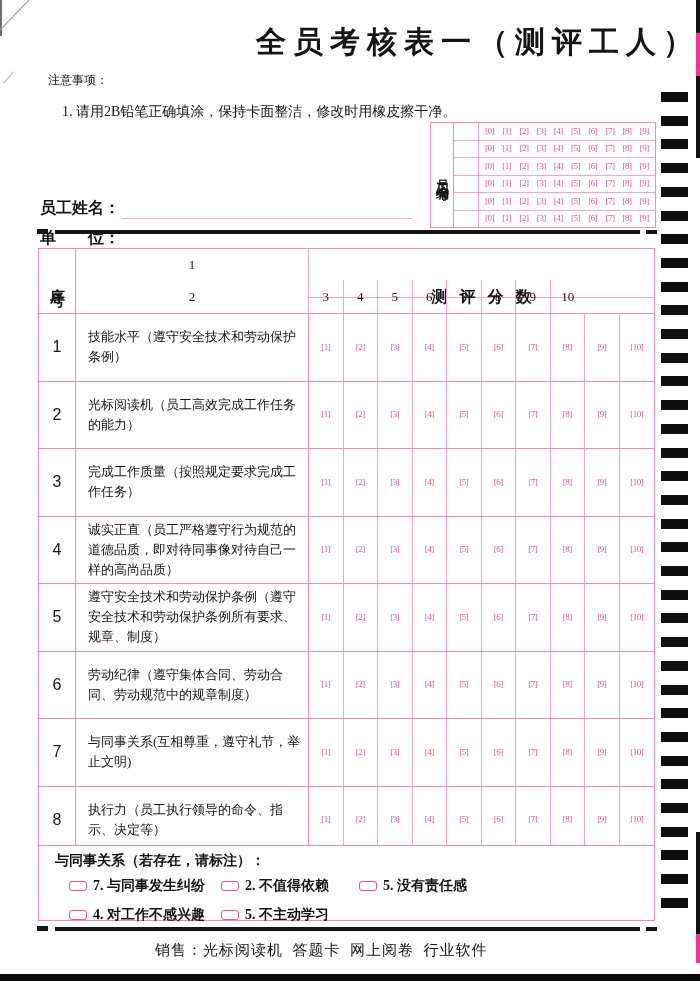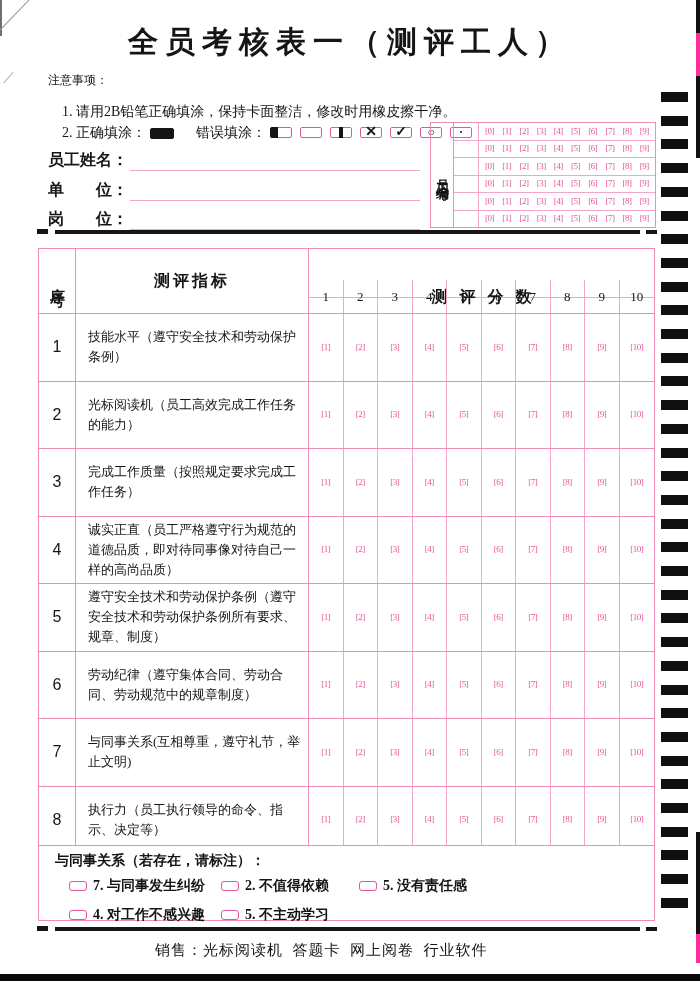--- a/index.html
+++ b/index.html
@@ -12,40 +12,40 @@
   html,body{margin:0;padding:0;background:#ffffff;}
   .sheet{
     position:relative;width:700px;height:981px;background:#fff;overflow:hidden;
     font-family:"Liberation Serif", serif;color:var(--ink);
   }
   
   .corner-line-v{position:absolute;left:0;top:0;width:2px;height:36px;background:#6f6f6f;}
   .corner-diag1{position:absolute;left:-7px;top:13px;width:46px;height:1px;background:#9a9a9a;transform:rotate(-46deg);}
   .corner-diag2{position:absolute;left:1px;top:77px;width:15px;height:1px;background:#ababab;transform:rotate(-50deg);}
   
-  .title{position:absolute;left:0;top:22px;width:100%;text-align:center;
+  .title{position:absolute;left:0;top:22px;width:100%;text-align:right;
     font-size:30px;font-weight:bold;letter-spacing:7px;white-space:nowrap;}
   .notice-h{position:absolute;left:48px;top:72px;font-size:12px;font-weight:normal;}
   .notice-l1{position:absolute;left:62px;top:103px;font-size:14px;}
   .notice-l2{position:absolute;left:62px;top:124px;font-size:14px;display:flex;align-items:center;white-space:nowrap;}
   .notice-l2 .gap{display:inline-block;width:18px;}
   
   .mark{position:relative;display:inline-block;width:20px;height:9px;border:1px solid var(--pink-text);
     border-radius:2px;margin:0 4px;vertical-align:-1px;background:#fff;}
   .mark-solid{background:var(--ink);border-color:var(--ink);width:22px;}
   .mark-left-fill::after{content:"";position:absolute;left:-1px;top:-1px;bottom:-1px;width:8px;
     background:var(--ink);border-radius:2px 0 0 2px;}
   .mark-center-bar::after{content:"";position:absolute;left:50%;top:-1px;bottom:-1px;width:4px;margin-left:-2px;background:var(--ink);}
   .mark i{position:absolute;left:50%;top:50%;transform:translate(-50%,-55%);
     font-style:normal;color:var(--ink);font-size:14px;line-height:1;font-weight:bold;}
   .mark-circle i{font-size:12px;font-weight:normal;}
   .mark-dot i{font-size:7px;}
   
-  .field{position:absolute;left:48px;width:372px;display:flex;align-items:flex-end;
-    font-size:16px;font-weight:bold;white-space:pre;}
+  .field{position:absolute;left:40px;width:372px;display:flex;align-items:flex-end;
+    font-size:16px;font-weight:bold;white-space:pre;margin-top:48px;}
   .field .line{flex:1;height:18px;border-bottom:1px solid var(--pink-line);margin-left:2px;}
   
   .eid-box{position:absolute;left:430px;top:122px;width:226px;height:106px;
     border:1px solid var(--pink-border);display:flex;box-sizing:border-box;}
   .eid-label{width:22px;border-right:1px solid var(--pink-border);
     writing-mode:vertical-rl;text-orientation:upright;font-size:13px;font-weight:bold;
     letter-spacing:3px;display:flex;align-items:center;justify-content:center;}
   .eid-rows{flex:1;display:flex;flex-direction:column;}
   .eid-row{flex:1;display:flex;border-bottom:1px solid var(--pink-line);}
   .eid-row:last-child{border-bottom:none;}
@@ -96,27 +96,20 @@
 <div class="sheet">
 
   <div class="corner-line-v"></div>
   <div class="corner-diag1"></div>
   <div class="corner-diag2"></div>
 
   <div class="title">全员考核表一（测评工人）</div>
 
   <div class="notice-h">注意事项：</div>
   <div class="notice-l1">1. 请用2B铅笔正确填涂，保持卡面整洁，修改时用橡皮擦干净。</div>
-  <div class="notice-l2">
-    <span>2. 正确填涂：</span>
-    <span class="mark mark-solid"></span>
-    <span class="gap"></span>
-    <span>错误填涂：</span>
-    <span><span class="mark mark-left-fill"></span><span class="mark mark-empty"></span><span class="mark mark-center-bar"></span><span class="mark mark-cross"><i>✕</i></span><span class="mark mark-check"><i>✓</i></span><span class="mark mark-circle"><i>○</i></span><span class="mark mark-dot"><i>▪</i></span></span>
-  </div>
 
   <div class="field" style="top:150px;">
     <span>员工姓名：</span>
     <span class="line"></span>
   </div>
   <div class="field" style="top:180px;">
     <span>单　　位：</span>
     <span class="line"></span>
   </div>
   <div class="field" style="top:209px;">
@@ -220,21 +213,20 @@
       </div>
   </div>
 
   <div class="hseg" style="left:37px;top:229px;width:11px;height:5px;"></div>
   <div class="hseg" style="left:55px;top:230px;width:585px;height:4px;"></div>
   <div class="hseg" style="left:646px;top:230px;width:11px;height:4px;"></div>
 
   <div class="maintable">
     <div class="thead">
       <div class="th-no">序号</div>
-      <div class="th-ind">测评指标</div>
       <div class="th-score">测评分数</div>
       <div style="display:contents;"><div class="th-num">1</div><div class="th-num">2</div><div class="th-num">3</div><div class="th-num">4</div><div class="th-num">5</div><div class="th-num">6</div><div class="th-num">7</div><div class="th-num">8</div><div class="th-num">9</div><div class="th-num">10</div></div>
     </div>
     <div>
         <div class="trow">
           <div class="td-no">1</div>
           <div class="td-ind">技能水平（遵守安全技术和劳动保护条例）</div>
           <div class="td-b">
             <span class="bubble">[1]</span>
           </div>

